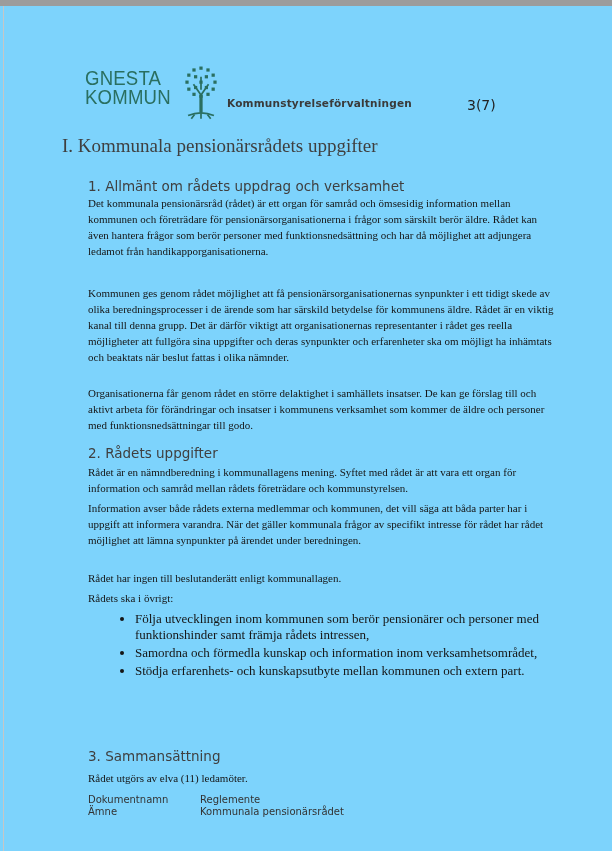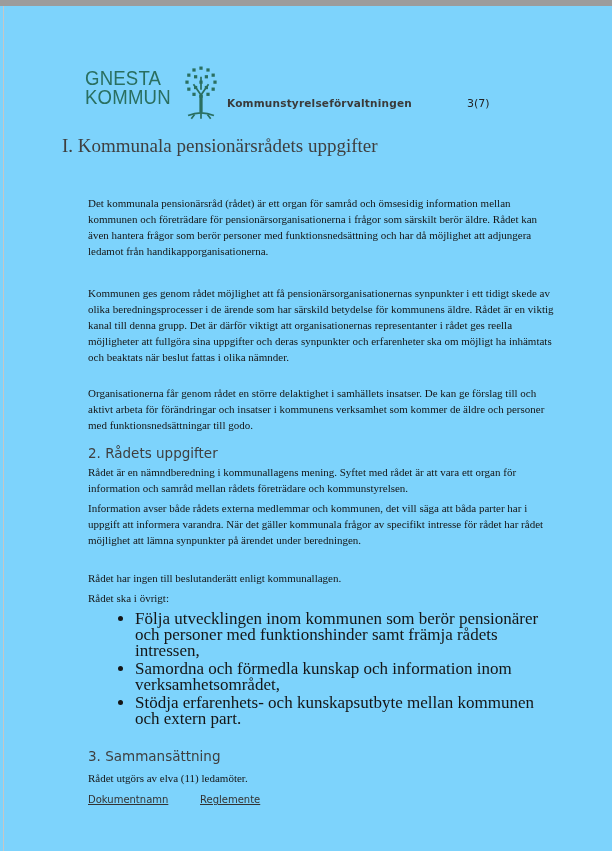--- a/index.html
+++ b/index.html
@@ -43,21 +43,21 @@
   }
   .dept{
     position:absolute;left:227px;top:97px;
     font-family:"DejaVu Sans", sans-serif;
     font-size:10.5px;font-weight:bold;color:#3a3a3a;
     letter-spacing:0.2px;
   }
   .pagenum{
     position:absolute;left:467px;top:97px;
     font-family:"DejaVu Sans", sans-serif;
-    font-size:11px;color:#222;
+    font-size:14px;color:#222;
   }
   
   .blk{position:absolute;}
   .h1{
     font-family:Liberation Serif, serif;
     font-size:19px;font-weight:normal;color:var(--heading);
     line-height:26px;margin:0;
   }
   .h1.hang{padding-left:28px;text-indent:-28px;line-height:28px;}
   .h2{
@@ -65,30 +65,30 @@
     font-size:13.5px;font-weight:normal;color:var(--heading);
     line-height:18px;margin:0;
   }
   .p{
     font-size:11px;color:var(--ink);
     line-height:16px;margin:0;
     width:466px;
   }
   ul.bullets{
     margin:0;padding-left:30px;
-    font-size:17px;color:var(--ink);line-height:16px;
+    font-size:13px;color:var(--ink);line-height:16px;
     width:440px;
   }
   ul.bullets li{margin:0 0 2px 0;}
   .footer{
     position:absolute;left:88px;top:794px;
     font-family:"DejaVu Sans", sans-serif;
     font-size:10px;line-height:12px;color:#333;
   }
-  .footer .row{display:flex;text-decoration:underline;}
+  .footer .row{display:flex;}
   .footer .label{width:112px;flex:0 0 112px;}
 </style>
 </head>
 <body>
 
 <div class="canvas">
   <div class="topbar"></div>
   <div class="left-edge"></div>
 
   <div class="logo">
@@ -125,42 +125,47 @@
         <path d="M8 46 Q20 41 32 46"></path>
         <path d="M14 45 L11 49 M26 45 L29 49 M20 43 L20 49"></path>
       </g>
     </svg>
   </div>
   <div class="dept">Kommunstyrelseförvaltningen</div>
   <div class="pagenum">3(7)</div>
 
   <h1 class="blk h1" style="left:62px;top:133px;">I. Kommunala pensionärsrådets uppgifter</h1>
 
+  <h2 class="blk h2" style="left:88px;top:177px;">1. Allmänt om rådets uppdrag och verksamhet</h2>
   <p class="blk p" style="left:88px;top:195px;">Det kommunala pensionärsråd (rådet) är ett organ för samråd och ömsesidig information mellan kommunen och företrädare för pensionärsorganisationerna i frågor som särskilt berör äldre. Rådet kan även hantera frågor som berör personer med funktionsnedsättning och har då möjlighet att adjungera ledamot från handikapporganisationerna.</p>
   <p class="blk p" style="left:88px;top:285px;">Kommunen ges genom rådet möjlighet att få pensionärsorganisationernas synpunkter i ett tidigt skede av olika beredningsprocesser i de ärende som har särskild betydelse för kommunens äldre. Rådet är en viktig kanal till denna grupp. Det är därför viktigt att organisationernas representanter i rådet ges reella möjligheter att fullgöra sina uppgifter och deras synpunkter och erfarenheter ska om möjligt ha inhämtats och beaktats när beslut fattas i olika nämnder.</p>
   <p class="blk p" style="left:88px;top:385px;">Organisationerna får genom rådet en större delaktighet i samhällets insatser. De kan ge förslag till och aktivt arbeta för förändringar och insatser i kommunens verksamhet som kommer de äldre och personer med funktionsnedsättningar till godo.</p>
 
   <h2 class="blk h2" style="left:88px;top:444px;">2. Rådets uppgifter</h2>
   <p class="blk p" style="left:88px;top:464px;">Rådet är en nämndberedning i kommunallagens mening. Syftet med rådet är att vara ett organ för information och samråd mellan rådets företrädare och kommunstyrelsen.</p>
   <p class="blk p" style="left:88px;top:500px;">Information avser både rådets externa medlemmar och kommunen, det vill säga att båda parter har i uppgift att informera varandra. När det gäller kommunala frågor av specifikt intresse för rådet har rådet möjlighet att lämna synpunkter på ärendet under beredningen.</p>
   <p class="blk p" style="left:88px;top:570px;">Rådet har ingen till beslutanderätt enligt kommunallagen.</p>
-  <p class="blk p" style="left:88px;top:590px;">Rådet ska i övrigt:</p>
+  <p class="blk p" style="left:88px;top:590px;">Rådets ska i övrigt:</p>
 
   <ul class="blk bullets" style="left:105px;top:611px;">
     <li>Följa utvecklingen inom kommunen som berör pensionärer och personer med funktionshinder samt främja rådets intressen,</li>
     <li>Samordna och förmedla kunskap och information inom verksamhetsområdet,</li>
     <li>Stödja erfarenhets- och kunskapsutbyte mellan kommunen och extern part.</li>
   </ul>
 
   <h1 class="blk h1 hang" style="left:62px;top:684px;width:490px;">
     <br>
   </h1>
 
   <h2 class="blk h2" style="left:88px;top:747px;">3. Sammansättning</h2>
   <p class="blk p" style="left:88px;top:770px;">Rådet utgörs av elva (11) ledamöter.</p>
 
   <div class="footer">
     <div class="row">
       <span class="label">Dokumentnamn</span>
       <span class="value">Reglemente</span>
     </div>
+    <div class="row">
+      <span class="label">Ämne</span>
+      <span class="value">Kommunala pensionärsrådet</span>
+    </div>
   </div>
 </div>
 
 </body></html>

